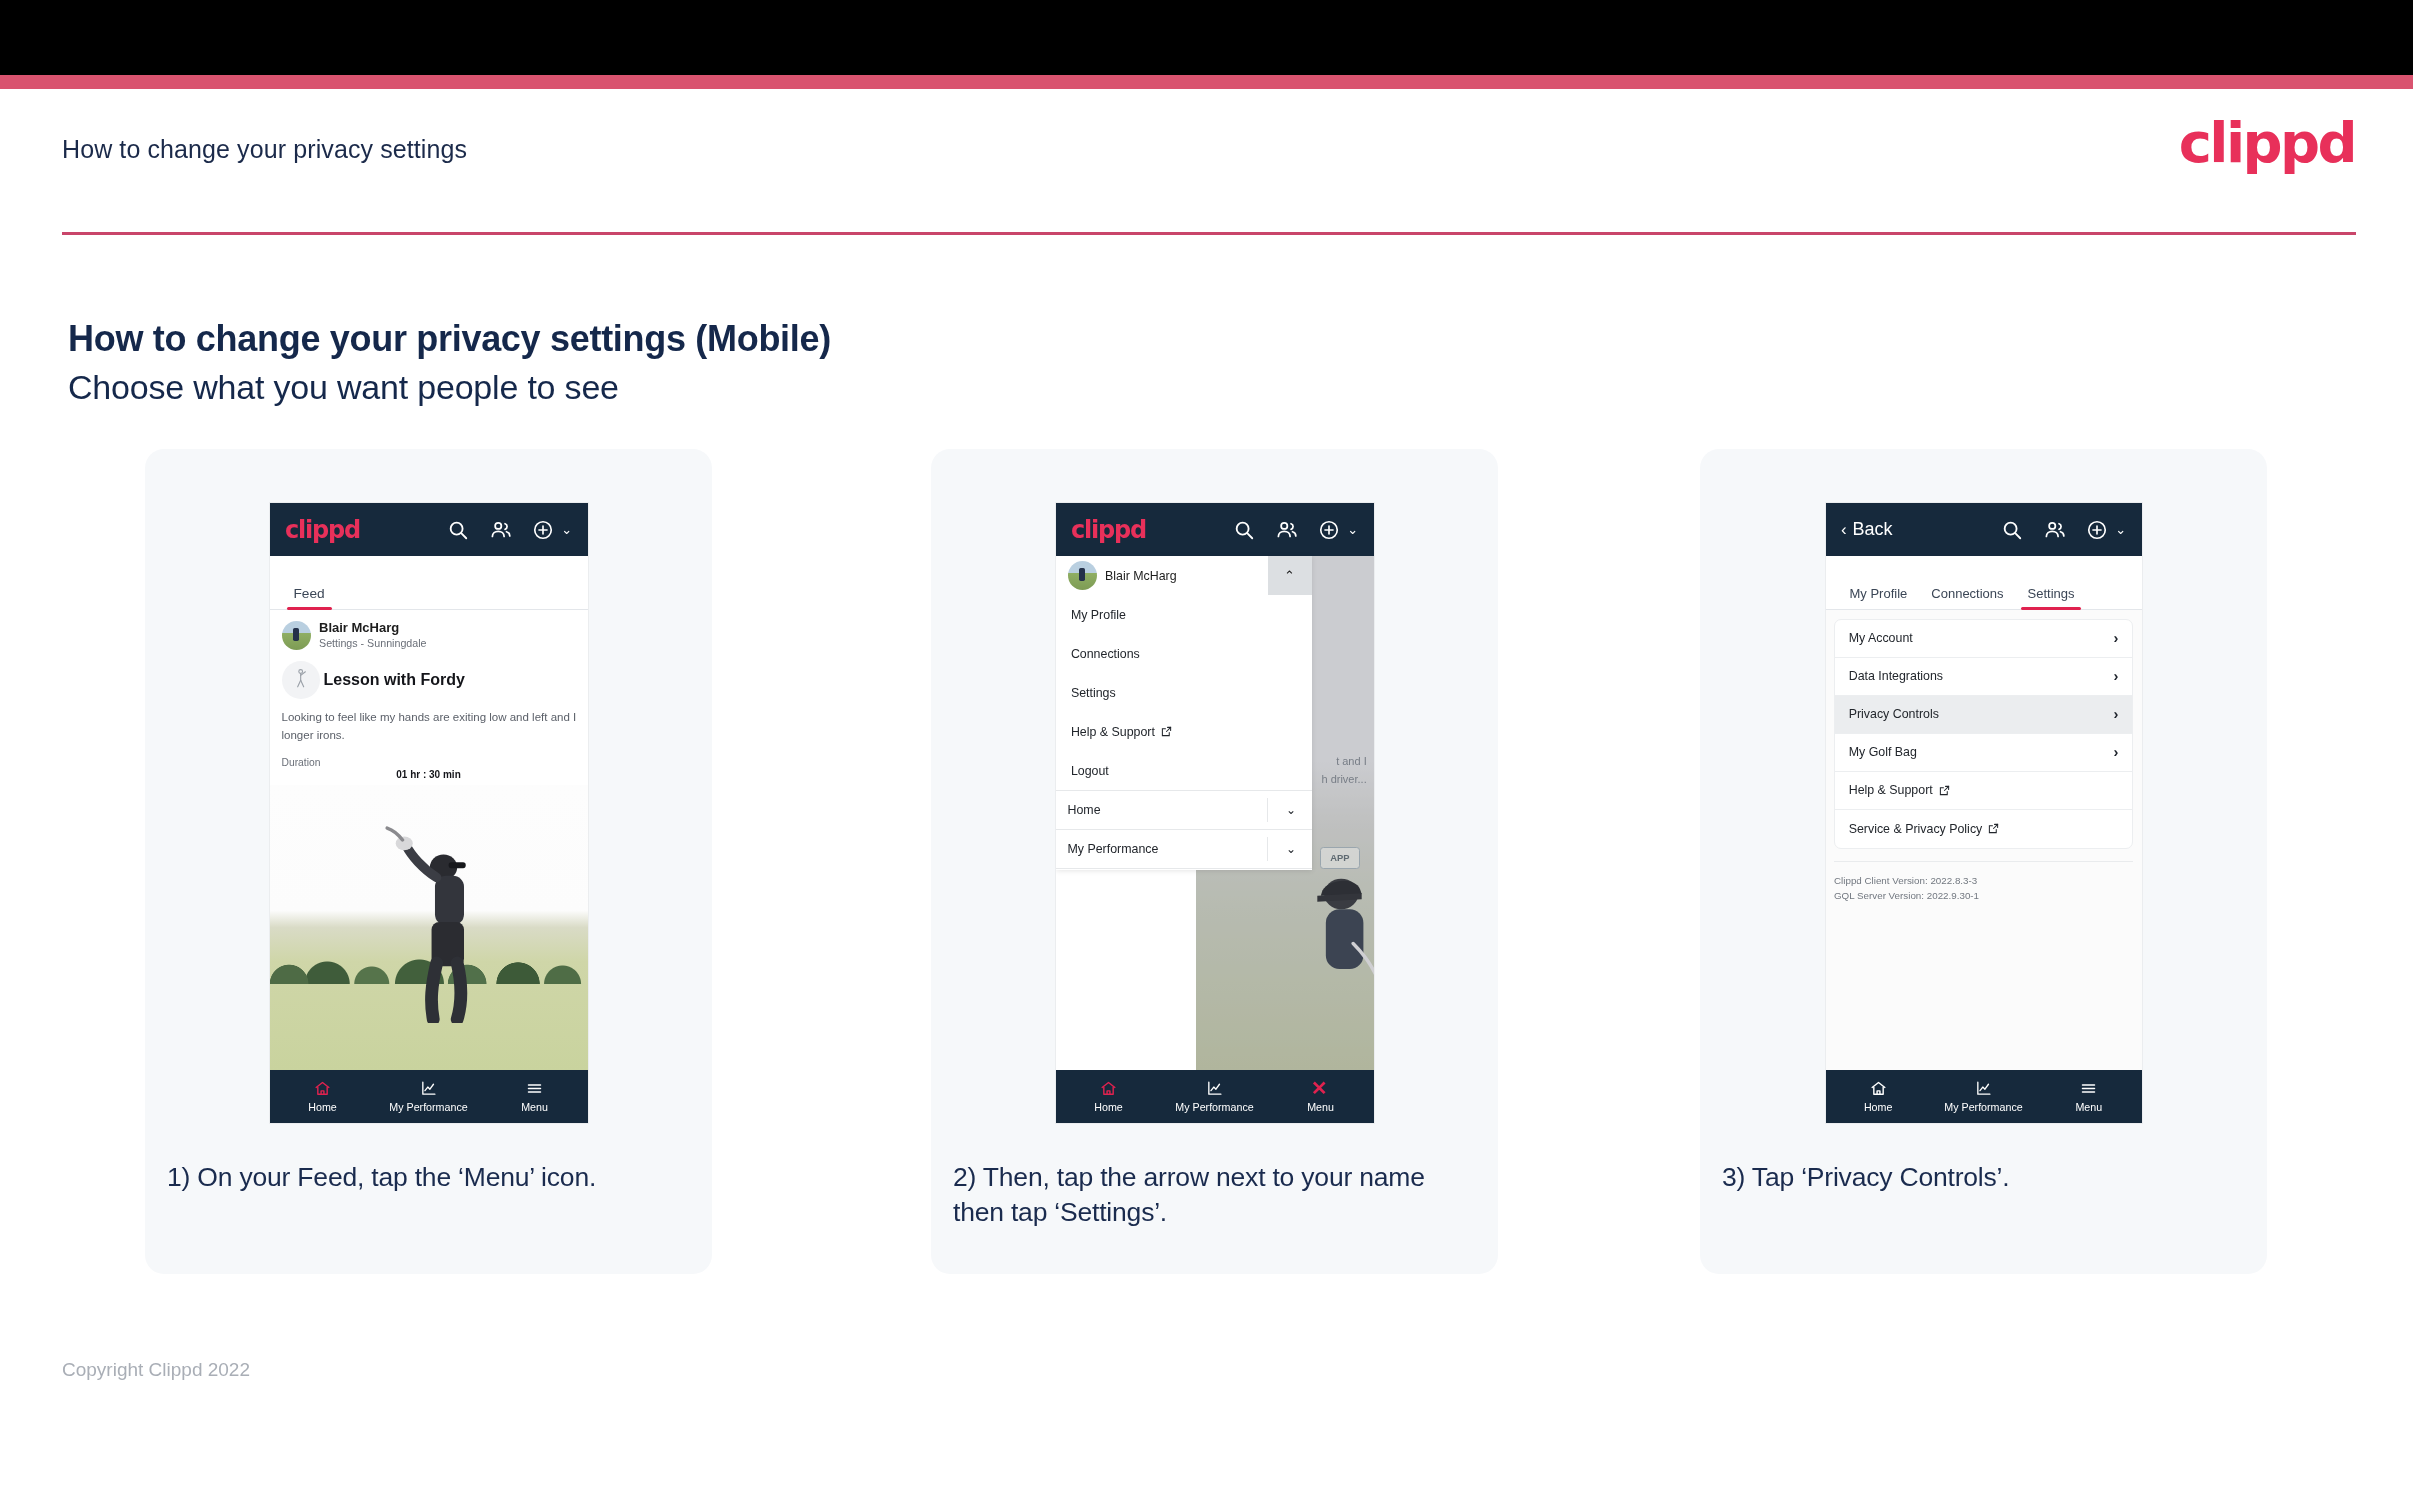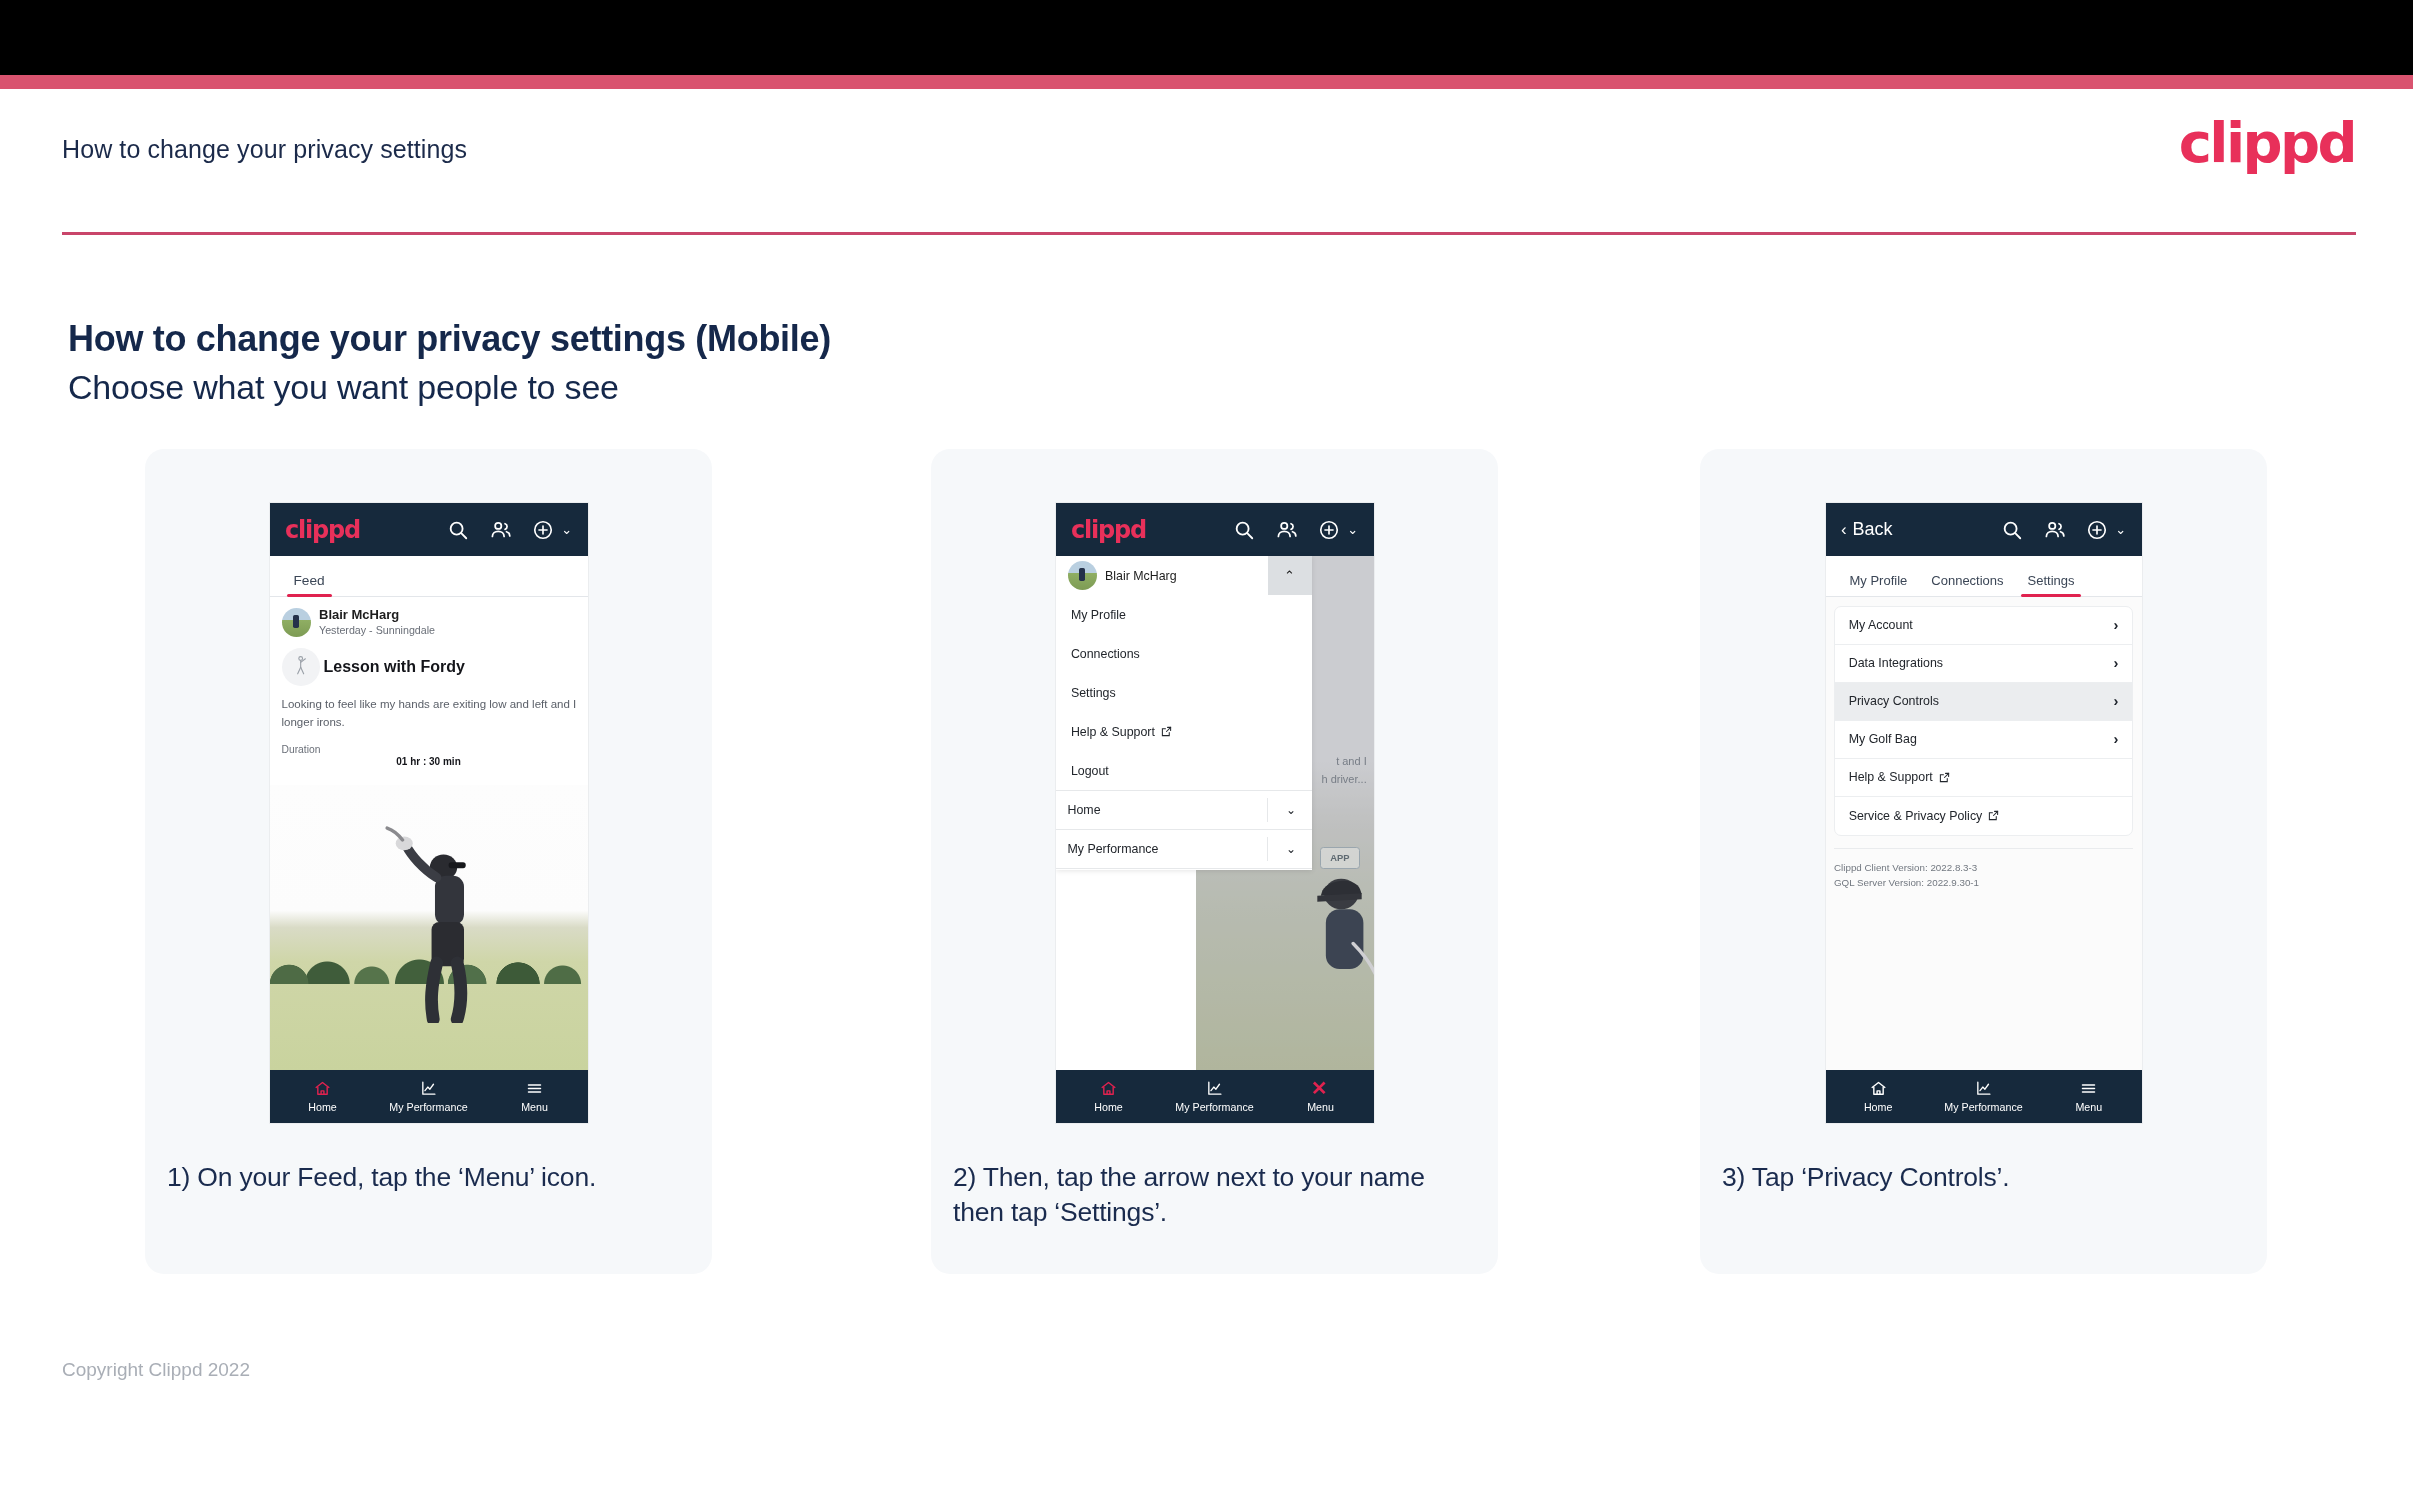--- a/index.html
+++ b/index.html
@@ -73,21 +73,21 @@
   }
   .app-back { display:flex; align-items:center; gap:6px; color:#fff; font-size:18px; }
   .app-back .chev { font-size:17px; line-height:1; }
   .app-bar-icons { margin-left:auto; display:flex; align-items:center; gap:20.5px; }
   .ic { width:22px; height:22px; display:block; }
   .ic svg { width:100%; height:100%; display:block; }
   .caret-dn { color:#fff; font-size:13px; margin-left:-13.7px; }
 
   
   .tabs {
-    display:flex; align-items:flex-end; height:41px;
+    display:flex; align-items:flex-end; height:54px;
     border-bottom:0.9px solid #e3e6ea; background:#fff; padding-left:12px;
   }
   .tab {
     font-size:13.7px; color:#3b4656; padding:0 12px 8.5px 12px; position:relative;
   }
   .tab.active::after {
     content:""; position:absolute; left:5.1px; right:5.1px; bottom:-0.9px; height:3.4px;
     background:#e0224f; border-radius:1.7px;
   }
   .tabs.tabs3 .tab { font-size:13px; }
@@ -280,21 +280,21 @@
 
         <div class="tabs">
           <div class="tab active">Feed</div>
         </div>
 
         <div class="post">
           <div class="post-head">
             <div class="avatar"></div>
             <div>
               <div class="post-name">Blair McHarg</div>
-              <div class="post-meta">Yesterday - Sunningdale</div>
+              <div class="post-meta">Settings - Sunningdale</div>
             </div>
           </div>
 
           <div class="lesson-row">
             <div class="lesson-icon">
               <svg viewBox="0 0 24 28" fill="none" stroke="#9aa0a8" stroke-width="1.3" stroke-linecap="round" stroke-linejoin="round">
                 <circle cx="12.5" cy="4" r="2.2"></circle>
                   <path d="M12.5 6.4v8"></path>
                   <path d="M12.5 8.6 18 4.4"></path>
                   <path d="M12.5 14.4 9 22"></path>

